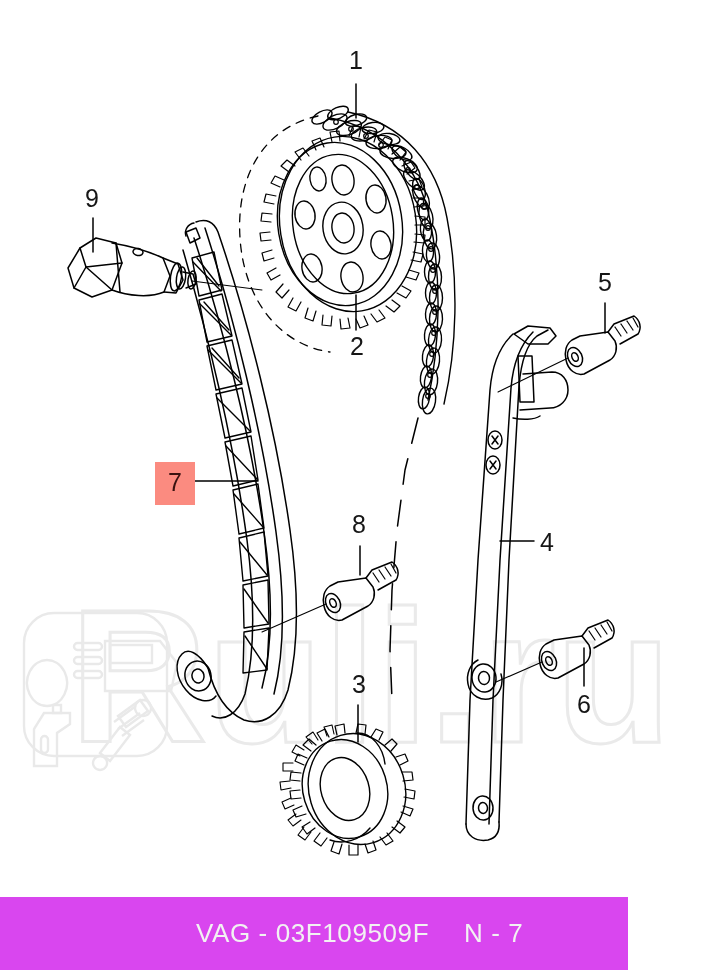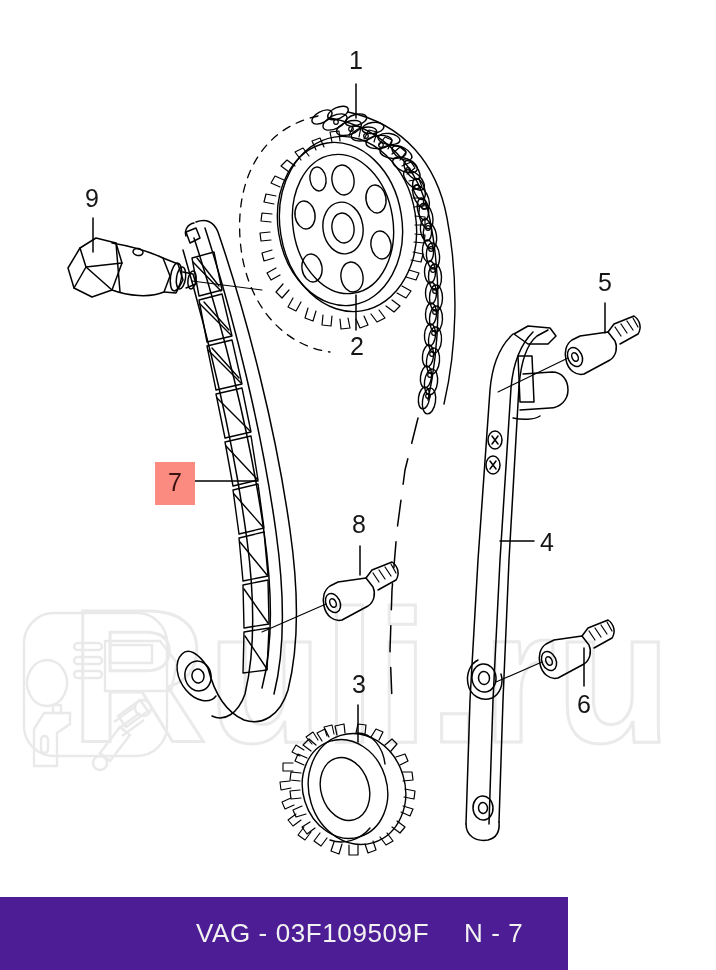--- a/index.html
+++ b/index.html
@@ -42,23 +42,23 @@
   }
   .callout-label.highlighted {
     background: #fb8b80;
     color: #3a1210;
     padding: 8px 13px 10px 13px;
   }
   #footer-bar {
     position: absolute;
     left: 0;
     top: 897px;
-    width: 568px;
+    width: 628px;
     height: 73px;
-    background: #4c1d95;
+    background: #d946ef;
     display: flex;
     align-items: center;
   }
   #footer-part-number {
     position: absolute;
     left: 196px;
     font-size: 26px;
     color: #f2f2f2;
     letter-spacing: 0.6px;
     white-space: pre;

